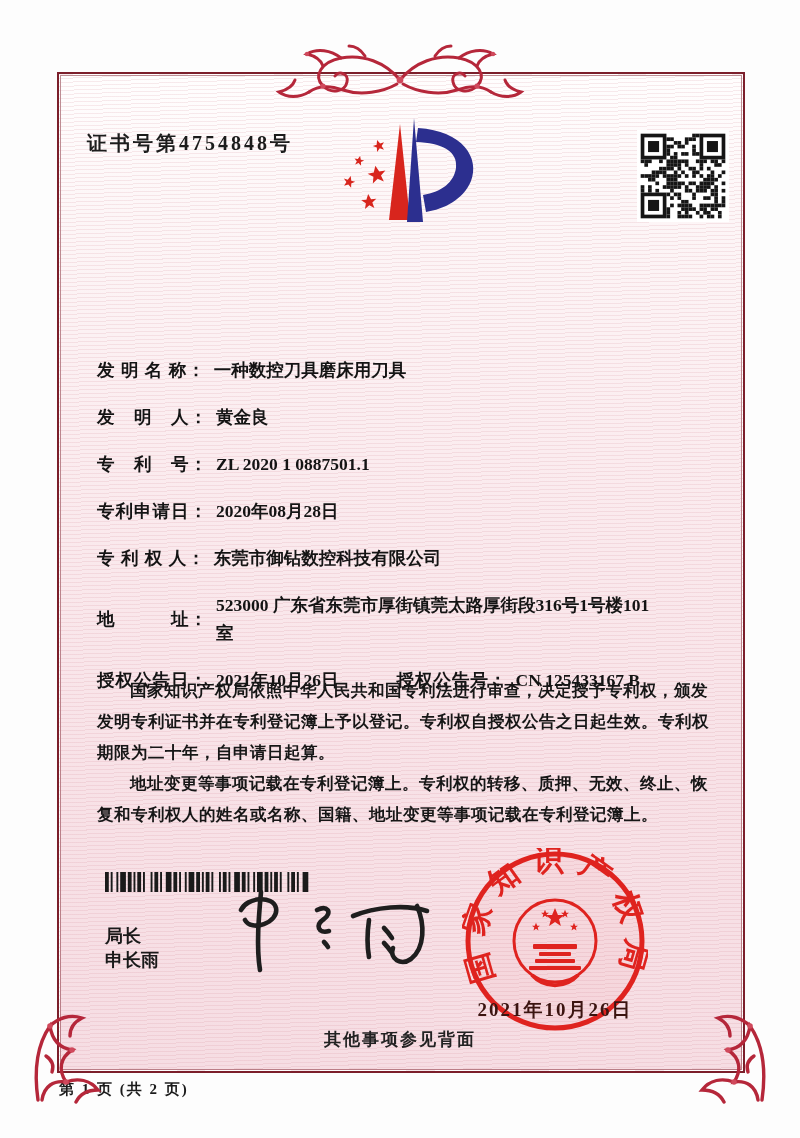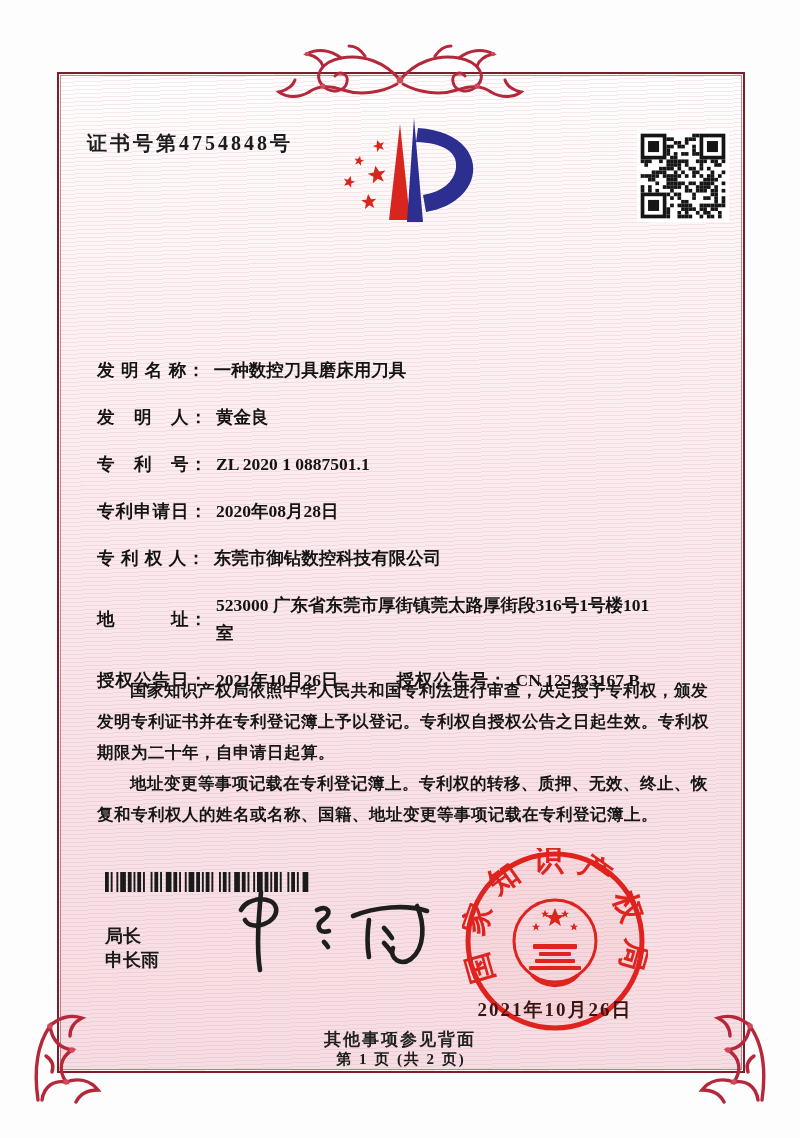--- a/index.html
+++ b/index.html
@@ -31,21 +31,21 @@
   .fvalue{margin-left:8px;max-width:445px;}
   .grant-pair{display:flex;}
   .grant-pair.right{margin-left:58px;}
   .paras{position:absolute;left:38px;top:601px;width:622px;font-size:16.5px;line-height:31px;font-weight:700;color:#161616;}
   .paras p{margin:0;text-indent:2em;letter-spacing:.5px;}
   .barcode{position:absolute;left:46px;top:798px;width:206px;height:20px;}
   .officer{position:absolute;left:46px;top:850px;font-family:"Liberation Sans","DejaVu Sans",sans-serif;font-weight:700;font-size:18px;color:#1a1a1a;}
   .officer .role{}
   .signature{position:absolute;left:162px;top:806px;width:230px;height:105px;}
   .seal{position:absolute;left:403px;top:774px;width:186px;height:186px;}
-  .page-indicator{position:absolute;left:0;right:0;top:976px;text-align:center;font-size:15px;font-weight:600;letter-spacing:2px;color:#1c1c1c;}
+  .page-indicator{position:absolute;left:0;right:0;top:1006px;font-size:15px;font-weight:600;letter-spacing:2px;color:#1c1c1c;}
   .back-note{position:absolute;left:0;right:0;top:1028px;text-align:center;font-size:17px;font-weight:600;letter-spacing:2px;color:#222;}
   .ornament-top{position:absolute;left:50%;top:40px;transform:translateX(-50%);width:270px;height:72px;}
   .ornament-bl{position:absolute;left:26px;top:1012px;width:82px;height:92px;}
   .ornament-br{position:absolute;left:692px;top:1012px;width:82px;height:92px;transform:scaleX(-1);}
 </style>
 </head>
 <body>
 
 <div class="frame">
 

